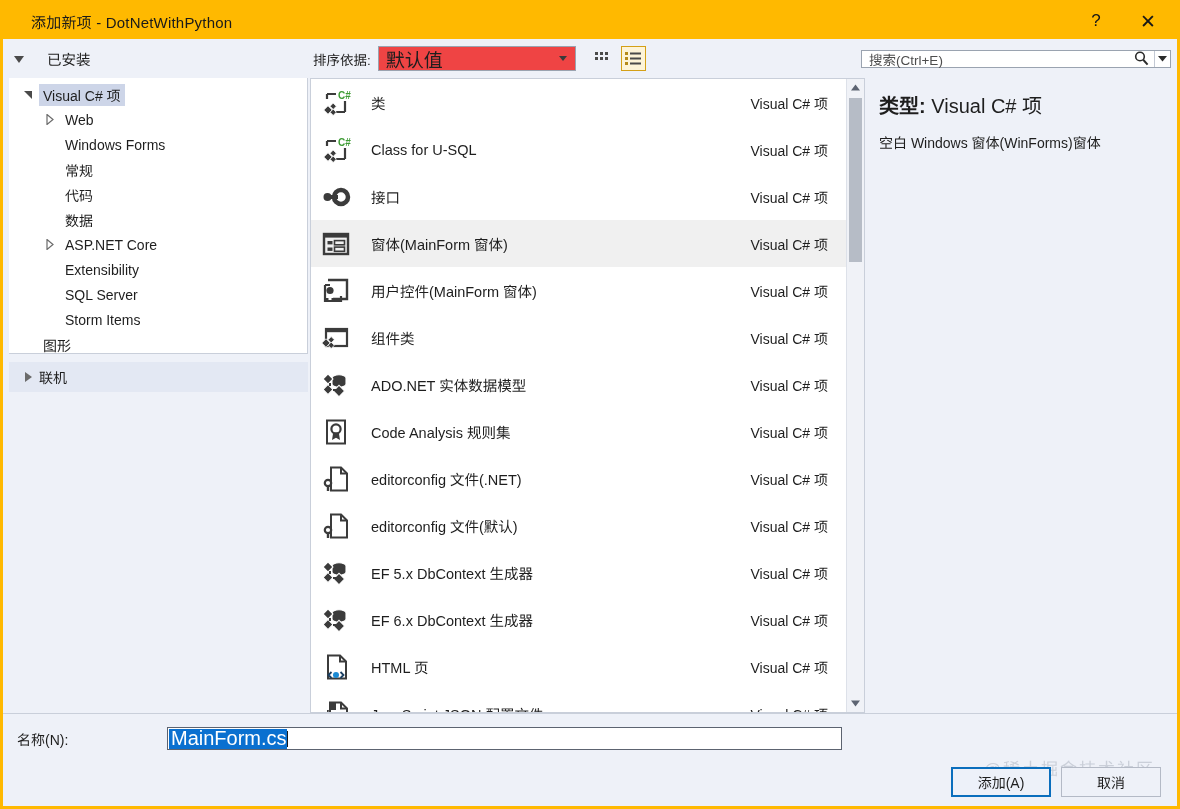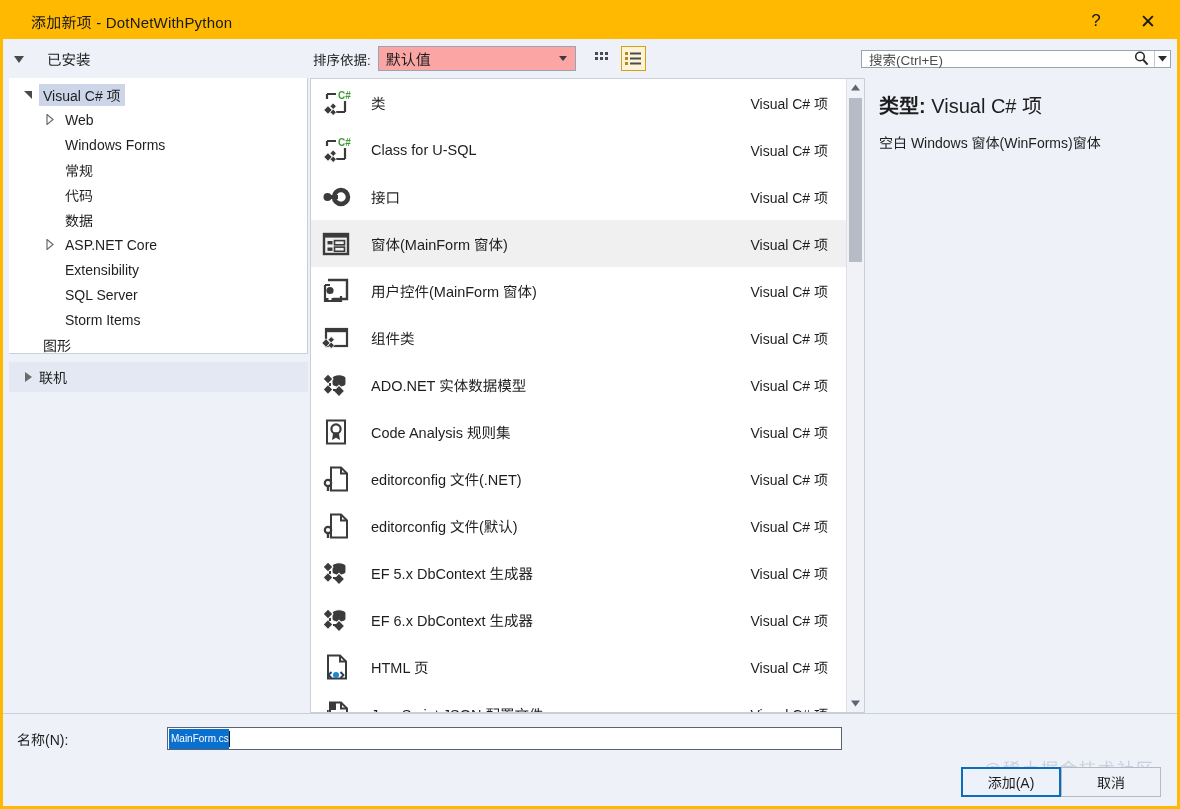--- a/index.html
+++ b/index.html
@@ -106,26 +106,26 @@
     border-left: 7px solid #6b6b6b;
   }
   .sort-label {
     margin-left: 5px;
     font-size: 13.5px;
   }
   .sort-select {
     margin-left: 7px;
     width: 198px;
     height: 25px;
-    background: #fca5a5;
+    background: #ef4444;
     border: 1px solid #9aa3b0;
     display: flex;
     align-items: center;
     box-sizing: border-box;
-    font-size: 15px;
+    font-size: 19px;
     position: relative;
   }
   .sort-select .val { padding-left: 7px; }
   .sort-select .arrow {
     margin-left: auto;
     margin-right: 8px;
     width: 0; height: 0;
     border-left: 4.5px solid transparent;
     border-right: 4.5px solid transparent;
     border-top: 5px solid #3a3a3a;
@@ -335,41 +335,41 @@
     font-size: 14px;
   }
   .name-input {
     width: 675px;
     height: 23px;
     background: #ffffff;
     border: 1px solid #5c6370;
     box-sizing: border-box;
     display: flex;
     align-items: center;
-    font-size: 10px;
+    font-size: 20px;
     position: relative;
   }
   .name-input .sel {
     background: #0a70d0;
     color: #ffffff;
     padding: 1px 0 2px 2px;
     margin-left: 1px;
     line-height: 17px;
   }
   .name-input .caret {
     width: 1px;
     height: 16px;
     background: #1a1a1a;
   }
   .btnbar {
     position: absolute;
     right: 16px;
     bottom: 9px;
     display: flex;
-    gap: 0;
+    gap: 10px;
   }
   .btn {
     width: 100px;
     height: 30px;
     box-sizing: border-box;
     background: #eef1f8;
     border: 1px solid #b4bac6;
     font-size: 14px;
     display: flex;
     align-items: center;

